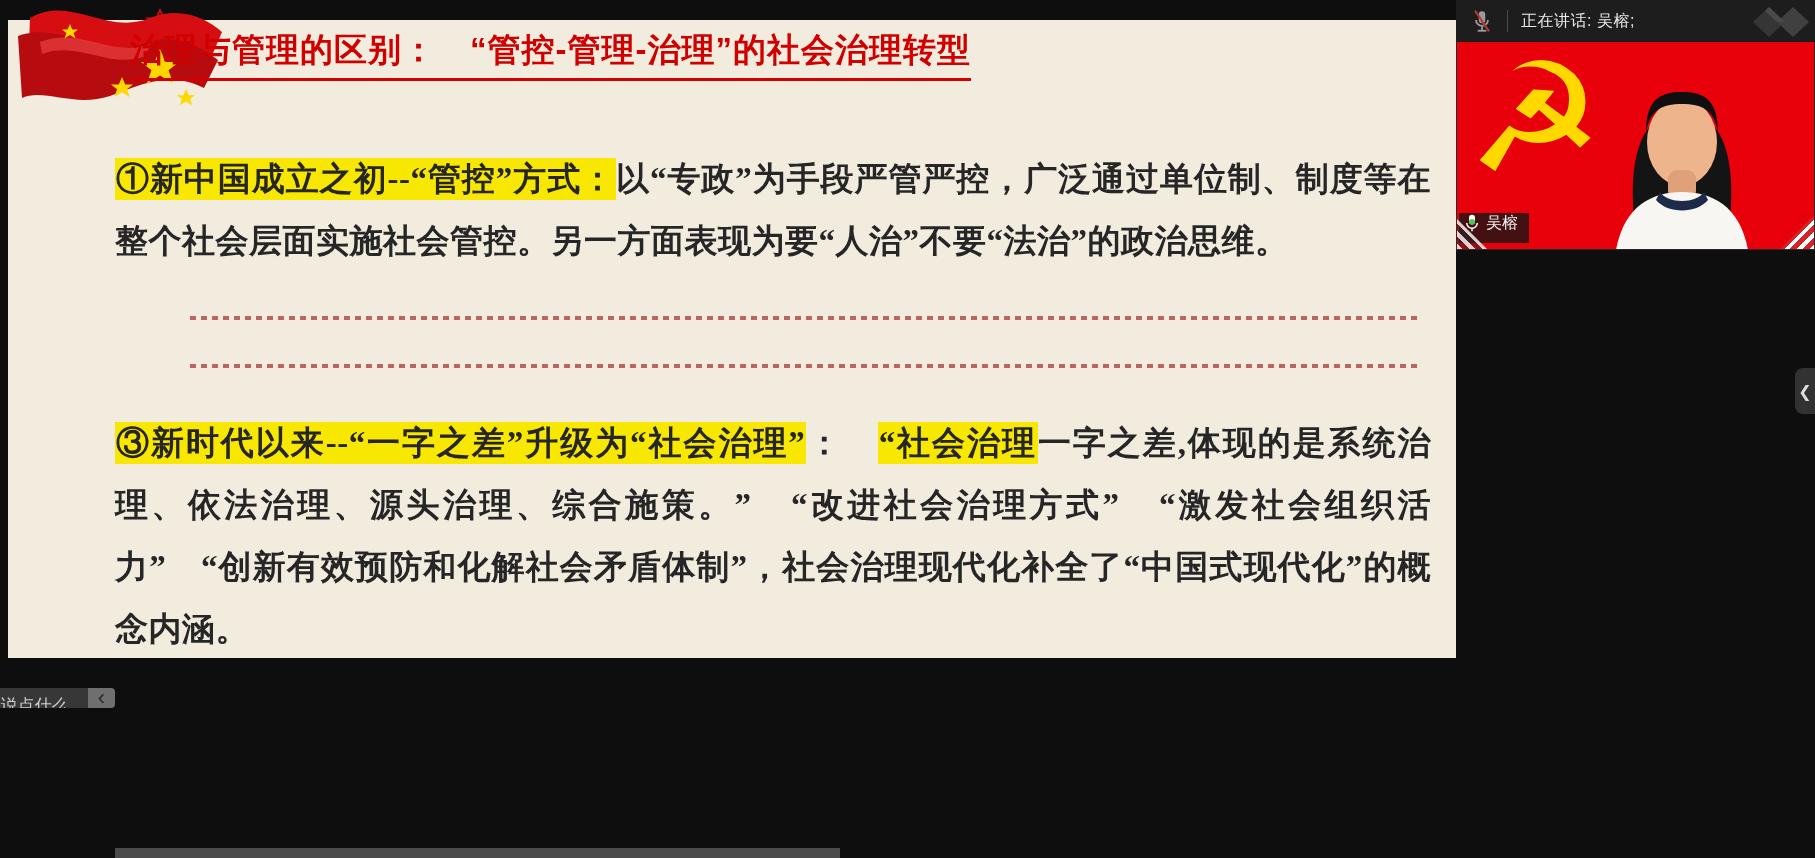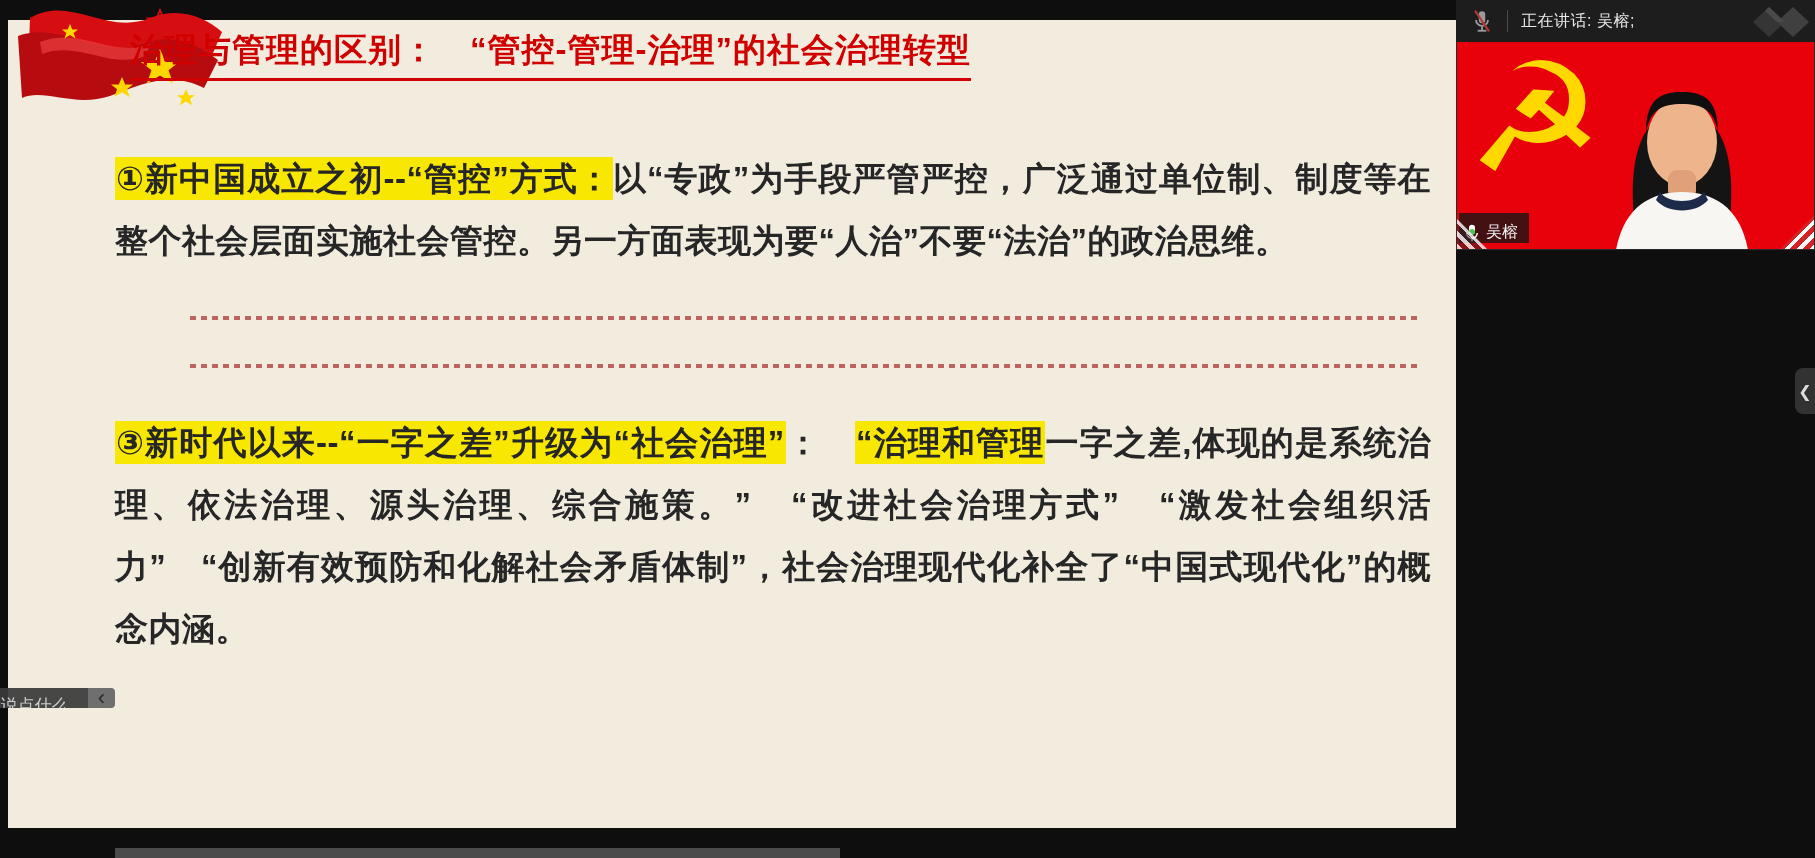--- a/index.html
+++ b/index.html
@@ -1,27 +1,27 @@
 <!DOCTYPE html>
 <html style="--highlight: #f8e700; --title_red: #d00000; --video_red: #e8000a; --emblem_yellow: #ffd800;"><head>
 <meta charset="utf-8">
 <style>
   html,body{margin:0;padding:0;background:#000;}
   .stage{position:relative;width:1815px;height:858px;background:#0e0e0e;overflow:hidden;
          font-family:"Liberation Sans","DejaVu Sans",sans-serif;}
   
-  .slide{position:absolute;left:8px;top:20px;width:1448px;height:808px;background:#f2ecdf;}
+  .slide{position:absolute;left:8px;top:20px;width:1448px;height:638px;background:#f2ecdf;}
   .flag{position:absolute;left:2px;top:-18px;}
   .slide-title{position:absolute;left:122px;top:8px;max-width:1220px;
                color:var(--title_red);font-size:33px;font-weight:bold;letter-spacing:1px;
                border-bottom:3px solid var(--title_red);padding-bottom:5px;white-space:nowrap;}
   .slide-body{position:absolute;left:107px;top:128px;width:1316px;
               font-size:33px;font-weight:600;color:#262626;line-height:1.88;
               text-align:justify;word-break:break-all;letter-spacing:.5px;}
-  .para{margin:0;}
+  .para{margin:0;font-family:Liberation Serif, serif;}
   .hl{background:var(--highlight);padding:3px 1px;
       -webkit-box-decoration-break:clone;box-decoration-break:clone;}
   .divider{height:4px;margin:44px 10px 44px 75px;
            background:repeating-linear-gradient(90deg,#bd6360 0 6px,transparent 6px 11px);}
   .bottom-strip{position:absolute;left:115px;top:848px;width:725px;height:10px;background:#4b4b4b;}
   
   .chat{position:absolute;left:0;top:688px;height:20px;display:flex;z-index:5;}
   .chat-bubble{width:88px;background:rgba(58,58,58,.93);position:relative;overflow:hidden;}
   .chat-bubble span{position:absolute;right:5px;top:0;line-height:36px;white-space:nowrap;
                     color:#cfcfcf;font-size:17px;}
@@ -31,21 +31,21 @@
   .panel{position:absolute;left:1456px;top:0;width:359px;height:250px;}
   .panel-top{height:42px;background:#1d1d1d;display:flex;align-items:center;position:relative;}
   .panel-top .vdiv{width:1px;height:22px;background:#4a4a4a;margin:0 13px 0 12px;}
   .speaking{color:#e8e8e8;font-size:16px;letter-spacing:.5px;}
   .brand{position:absolute;right:4px;top:3px;opacity:.85;}
   .video{position:relative;height:207px;background:var(--video_red);overflow:hidden;
          border-left:1px solid #2a2a2a;border-right:1px solid #2a2a2a;border-bottom:1px solid #2a2a2a;}
   .emblem{position:absolute;left:10px;top:-14px;font-size:152px;line-height:1.2;
           color:var(--emblem_yellow);font-family:"DejaVu Sans",sans-serif;}
   .person{position:absolute;right:16px;bottom:-1px;}
-  .name-tag{position:absolute;left:2px;bottom:6px;height:30px;display:flex;align-items:flex-end;
+  .name-tag{position:absolute;left:2px;bottom:6px;height:30px;display:flex;align-items:flex-start;
             gap:5px;padding:0 11px 0 4px;background:rgba(22,22,22,.78);}
   .name-tag .pname{color:#f0f0f0;font-size:16px;}
   .resize-handle{position:absolute;right:0;bottom:0;width:34px;height:34px;
                  clip-path:polygon(100% 0,100% 100%,0 100%);
                  background:repeating-linear-gradient(135deg,#ffffff 0 4px,rgba(210,40,40,.85) 4px 9px);}
   .corner-wedge{position:absolute;left:0;bottom:0;width:30px;height:30px;
                 clip-path:polygon(0 0,0 100%,100% 100%);
                 background:repeating-linear-gradient(45deg,#ffffff 0 4px,rgba(40,40,40,.6) 4px 9px);opacity:.8;}
   
   .panel-tab{position:absolute;right:0;top:368px;width:20px;height:46px;background:#323232;
@@ -70,21 +70,21 @@
       </g>
       <path transform="translate(150,20) scale(1.2)" d="M0,-10 L2.9,-3.1 10,-3.1 4.5,1.2 6.9,8.1 0,3.9 -6.9,8.1 -4.5,1.2 -10,-3.1 -2.9,-3.1 Z" fill="none" stroke="#d60e12" stroke-width="1.5"></path>
     </svg>
 
     <div class="slide-title">治理与管理的区别：　“管控-管理-治理”的社会治理转型</div>
 
     <div class="slide-body" id="slide-body">
         <p class="para"><span class="hl">①新中国成立之初--“管控”方式：</span><span>以“专政”为手段严管严控，广泛通过单位制、制度等在整个社会层面实施社会管控。另一方面表现为要“人治”不要“法治”的政治思维。</span></p>
         <div class="divider"></div>
         <div class="divider"></div>
-        <p class="para"><span class="hl">③新时代以来--“一字之差”升级为“社会治理”</span><span>：　</span><span class="hl">“治理和管理</span><span>一字之差,体现的是系统治理、依法治理、源头治理、综合施策。”　“改进社会治理方式”　“激发社会组织活力”　“创新有效预防和化解社会矛盾体制”，社会治理现代化补全了“中国式现代化”的概念内涵。</span></p>
+        <p class="para"><span class="hl">③新时代以来--“一字之差”升级为“社会治理”</span><span>：　</span><span class="hl">“社会治理</span><span>一字之差,体现的是系统治理、依法治理、源头治理、综合施策。”　“改进社会治理方式”　“激发社会组织活力”　“创新有效预防和化解社会矛盾体制”，社会治理现代化补全了“中国式现代化”的概念内涵。</span></p>
       </div>
   </div>
 
   <div class="bottom-strip"></div>
 
   <div class="chat">
     <div class="chat-bubble">
       <span>说点什么...</span>
     </div>
     <div class="chat-collapse">

